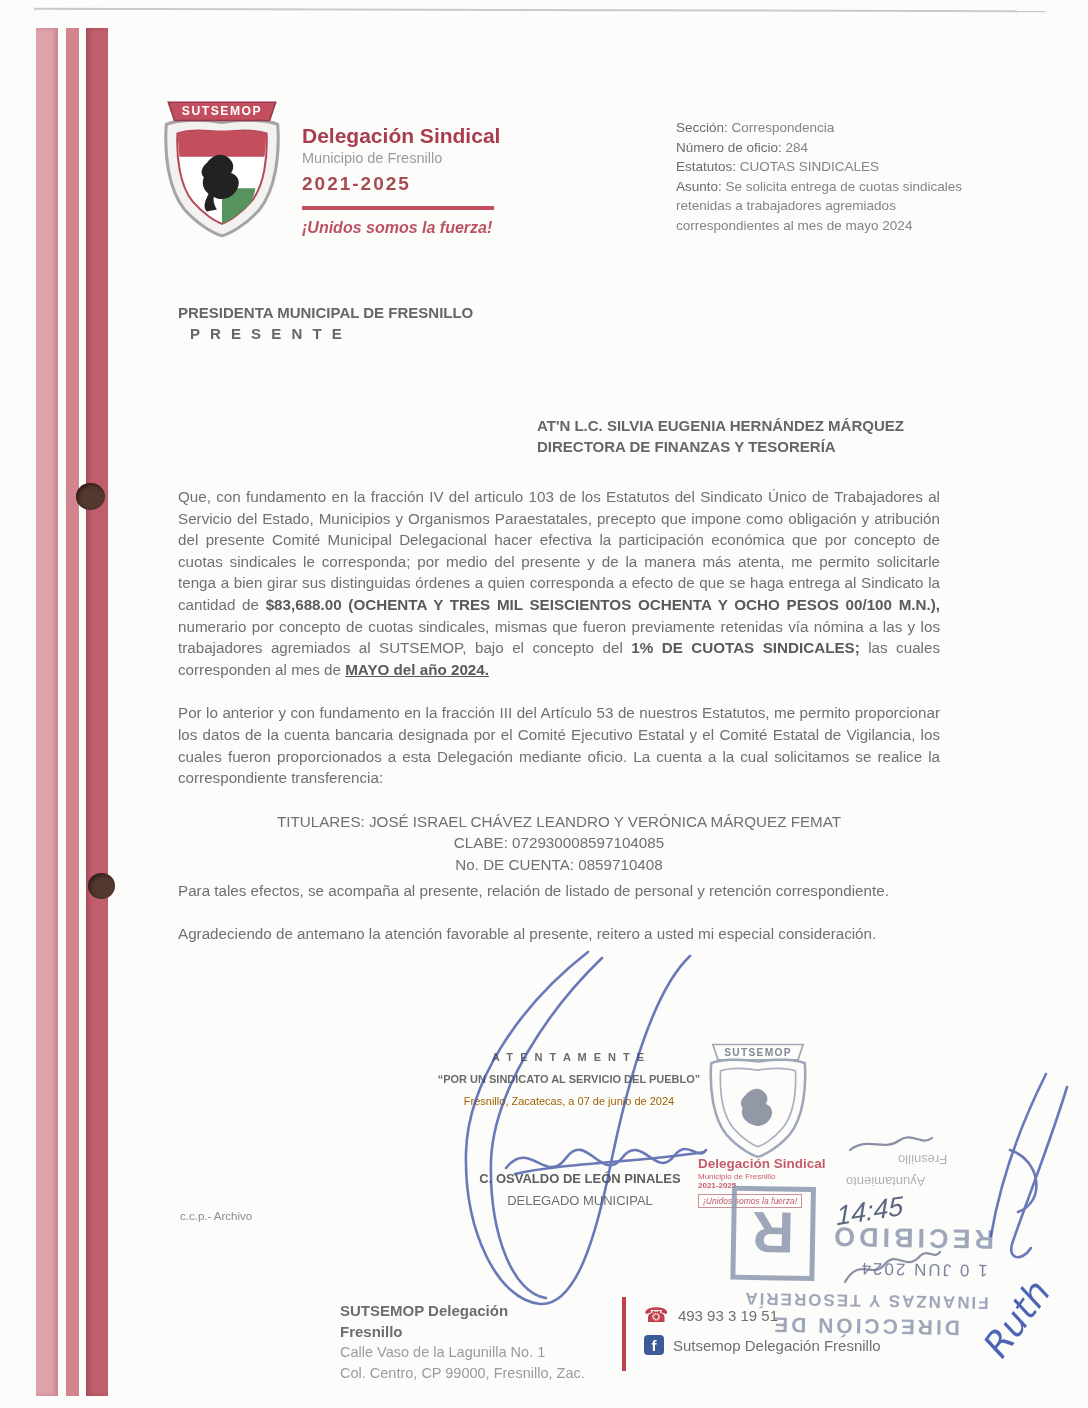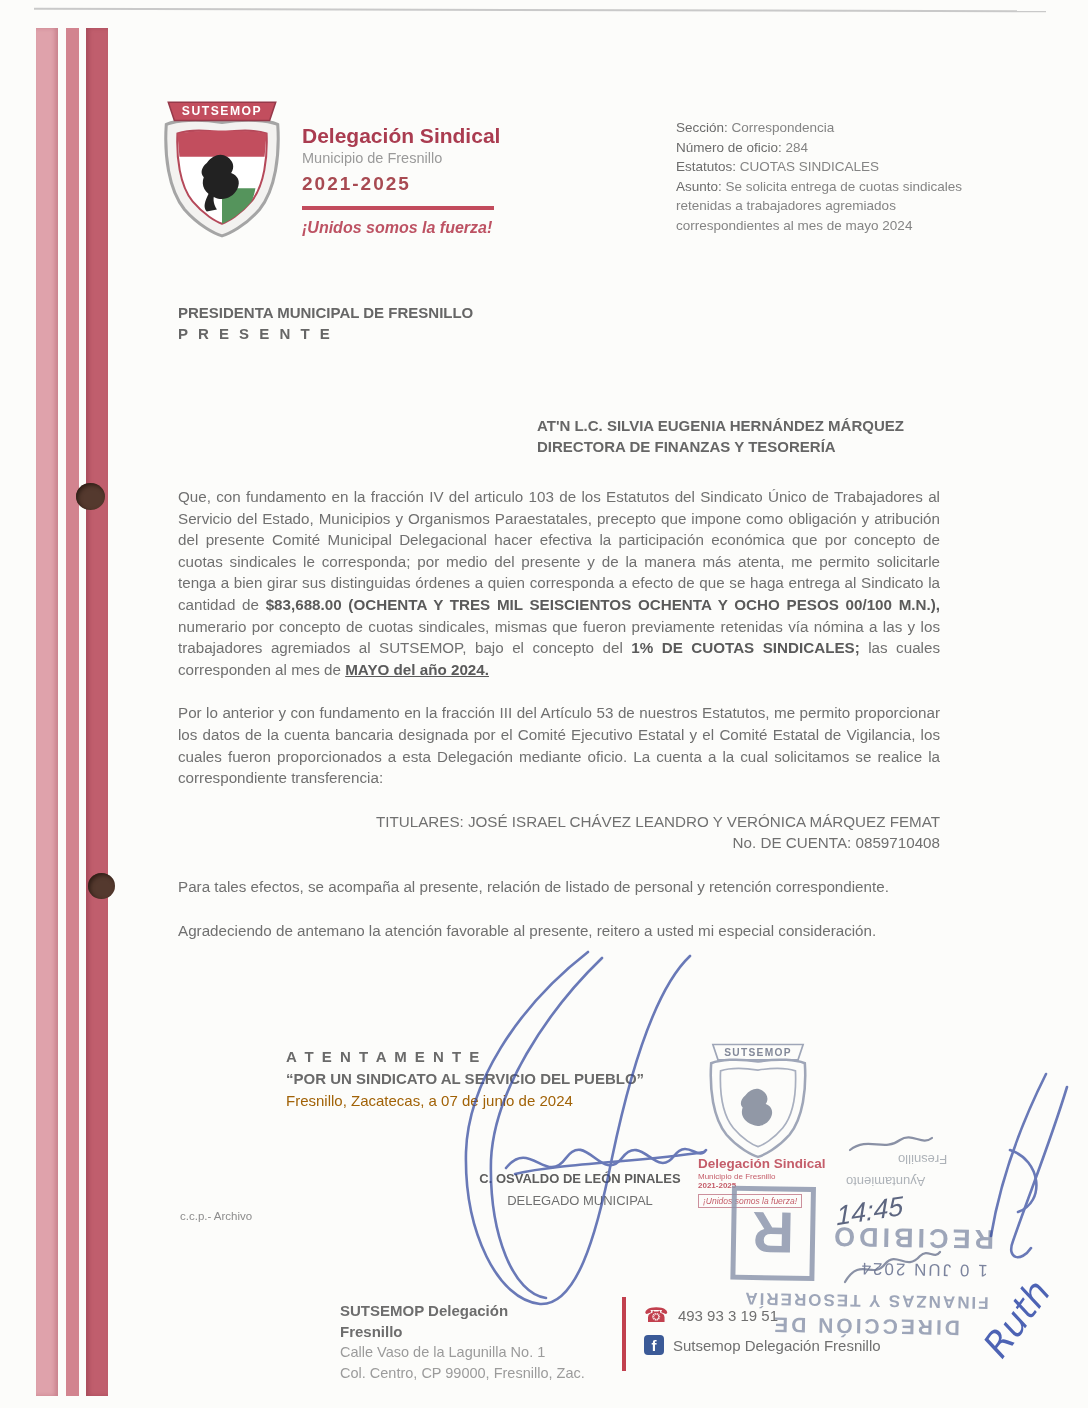--- a/index.html
+++ b/index.html
@@ -26,34 +26,34 @@
   .org-period { font-size:19px; font-weight:bold; color:#a84a52; letter-spacing:2px; margin-top:7px; }
   .org-rule { width:192px; height:4px; background:#c24b5c; margin-top:11px; }
   .org-motto { font-size:16px; font-style:italic; font-weight:bold; color:#bd5263; margin-top:9px; }
 
   .meta { position:absolute; left:676px; top:118px; width:296px; font-size:13.5px;
           line-height:19.5px; color:#848484; }
   .meta .lbl { font-weight:normal; color:#6c6c6c; }
 
   .recipient { position:absolute; left:178px; top:302px; font-size:15px; font-weight:bold;
                color:#666; line-height:21px; }
-  .recipient .spread { letter-spacing:3px; }
+  .recipient .spread { letter-spacing:3px;margin-left:12px; }
   .attention { position:absolute; left:537px; top:415px; font-size:15px; font-weight:bold;
                color:#666; line-height:21px; }
 
   
   .bodytext { position:absolute; left:178px; top:486px; width:762px; font-size:15.2px;
               line-height:21.6px; color:#707070; text-align:justify; }
   .bodytext p { margin-bottom:22px; }
   .bodytext b { color:#5a5a5a; }
   .bodytext .u { text-decoration:underline;margin-top:14px; }
-  .account { margin-bottom:22px; text-align:right; line-height:21.6px; }
-
-  .closing { position:absolute; left:286px; top:1046px; width:566px; 
-             font-size:15px; line-height:22px; color:#6a6a6a; }
+  .account { margin-bottom:4px; text-align:center; line-height:21.6px; }
+
+  .closing { position:absolute; left:286px; top:1046px; width:566px; text-align:center;
+             font-size:11px; line-height:22px; color:#6a6a6a; }
   .closing .l1 { font-weight:bold; letter-spacing:2px; }
   .closing .l2 { font-weight:bold; }
   .closing .l3 { color:#a16207; }
 
   .sig { position:absolute; left:398px; top:1168px; width:364px; text-align:center;
          font-size:13px; line-height:22px; }
   .sig .name { font-weight:bold; color:#5d5d5d; }
   .ccp { position:absolute; left:180px; top:1210px; font-size:11.5px; color:#8c8c8c; }
 
   
@@ -142,20 +142,21 @@
   <div class="attention">
     <div>AT'N L.C. SILVIA EUGENIA HERNÁNDEZ MÁRQUEZ</div>
     <div>DIRECTORA DE FINANZAS Y TESORERÍA</div>
   </div>
 
   <div class="bodytext">
     <p><span>Que, con fundamento en la fracción IV del articulo 103 de los Estatutos del Sindicato Único de Trabajadores al Servicio del Estado, Municipios y Organismos Paraestatales, precepto que impone como obligación y atribución del presente Comité Municipal Delegacional hacer efectiva la participación económica que por concepto de cuotas sindicales le corresponda; por medio del presente y de la manera más atenta, me permito solicitarle tenga a bien girar sus distinguidas órdenes a quien corresponda a efecto de que se haga entrega al Sindicato la cantidad de </span><b>$83,688.00 (OCHENTA Y TRES MIL SEISCIENTOS OCHENTA Y OCHO PESOS 00/100 M.N.),</b><span> numerario por concepto de cuotas sindicales, mismas que fueron previamente retenidas vía nómina a las y los trabajadores agremiados al SUTSEMOP, bajo el concepto del </span><b>1% DE CUOTAS SINDICALES;</b><span> las cuales corresponden al mes de </span><b class="u">MAYO del año 2024.</b></p>
     <p>Por lo anterior y con fundamento en la fracción III del Artículo 53 de nuestros Estatutos, me permito proporcionar los datos de la cuenta bancaria designada por el Comité Ejecutivo Estatal y el Comité Estatal de Vigilancia, los cuales fueron proporcionados a esta Delegación mediante oficio. La cuenta a la cual solicitamos se realice la correspondiente transferencia:</p>
     <div class="account">
       <div>TITULARES: JOSÉ ISRAEL CHÁVEZ LEANDRO Y VERÓNICA MÁRQUEZ FEMAT</div>
+      <div>CLABE: 072930008597104085</div>
       <div>No. DE CUENTA: 0859710408</div>
     </div>
     <p>Para tales efectos, se acompaña al presente, relación de listado de personal y retención correspondiente.</p>
     <p>Agradeciendo de antemano la atención favorable al presente, reitero a usted mi especial consideración.</p>
   </div>
 
   <div class="closing">
     <div class="l1">A T E N T A M E N T E</div>
     <div class="l2">“POR UN SINDICATO AL SERVICIO DEL PUEBLO”</div>
     <div class="l3">Fresnillo, Zacatecas, a 07 de junio de 2024</div>

